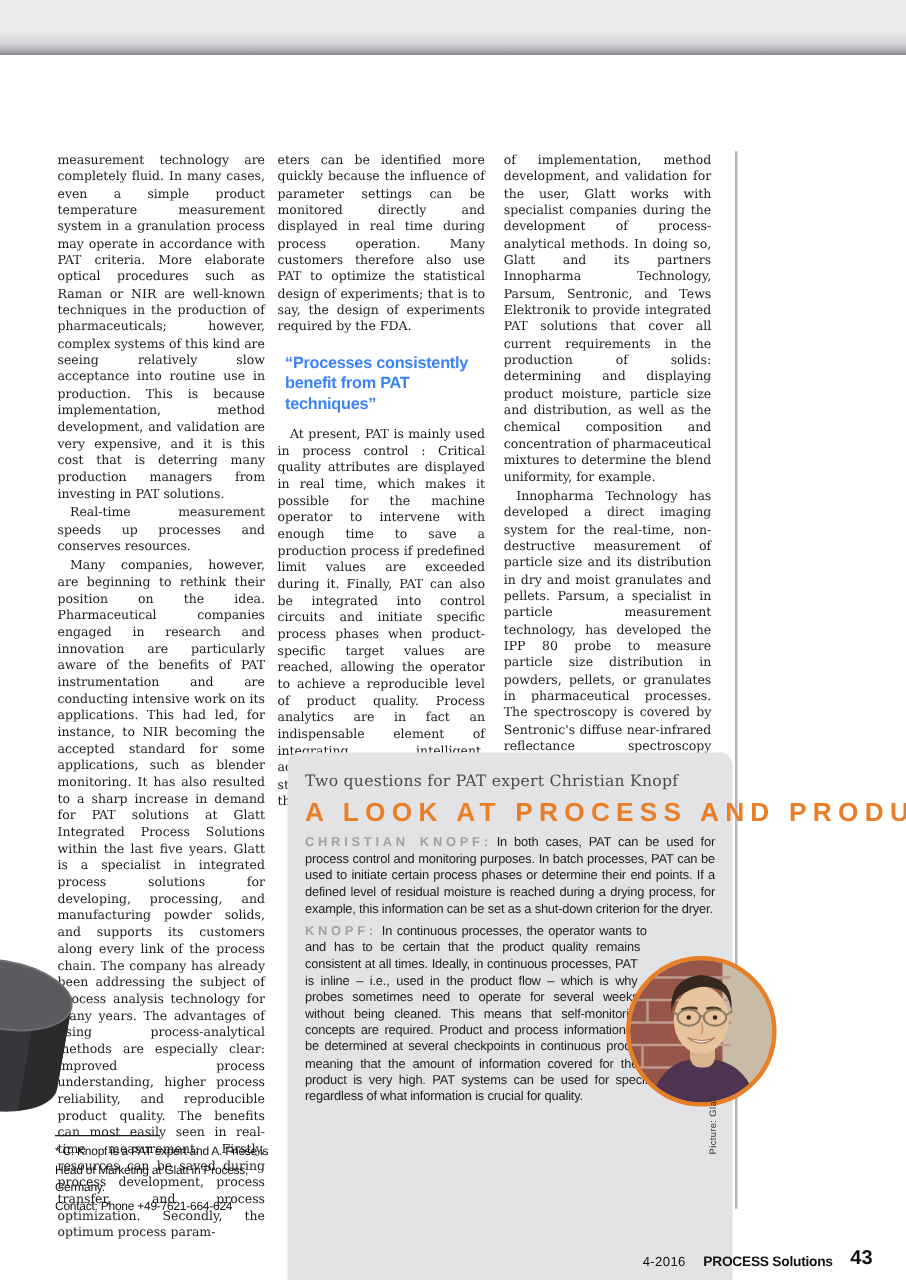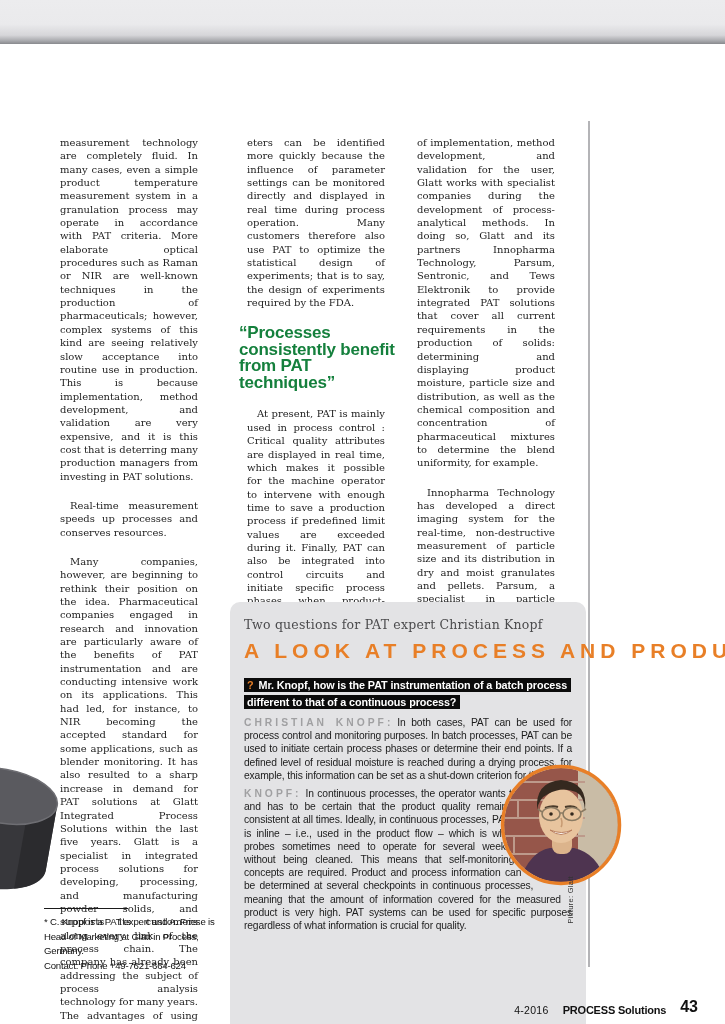--- a/index.html
+++ b/index.html
@@ -12,29 +12,29 @@
   .top-bar{
     position:absolute;left:0;top:0;width:725px;height:44px;
     background:linear-gradient(180deg,#ececee 0%,#eaeaec 55%,#d6d6d9 80%,#a7a8ac 93%,#88898d 100%);
   }
   
   .col{
     position:absolute;top:120px;width:170px;
     font-size:10px;line-height:13.35px;text-align:justify;
     color:#1d1d1d;
   }
-  .col p{margin:16px;}
+  .col p{margin:2px;}
   .col p.indent{text-indent:10px;}
   #col1{left:44px;}
-  #col2{left:231px;}
+  #col2{left:220px;}
   #col3{left:401px;}
   .pull-quote{
     font-family:"Liberation Sans", sans-serif;font-weight:bold;
-    font-size:17px;line-height:16.5px;letter-spacing:-0.2px;
-    color:#15803d;margin:13px 0 10px 0 !important;padding-left:8px;text-align:left;
+    font-size:13px;line-height:16.5px;letter-spacing:-0.2px;
+    color:#3b82f6;margin:13px 0 10px 0 !important;padding-left:8px;text-align:left;
   }
   .v-rule{
     position:absolute;left:588px;top:121px;width:2px;height:846px;background:#b4b4b7;
   }
   
   .interview-box{
     position:absolute;left:230px;top:602px;width:356px;height:440px;
     background:#e3e3e5;border-radius:10px;box-sizing:border-box;
     padding:15px 14px 12px 14px;
     font-family:"Liberation Sans", sans-serif;
@@ -115,23 +115,20 @@
   <p>of implementation, method development, and validation for the user, Glatt works with specialist companies during the development of process-analytical methods. In doing so, Glatt and its partners Innopharma Technology, Parsum, Sentronic, and Tews Elektronik to provide integrated PAT solutions that cover all current requirements in the production of solids: determining and displaying product moisture, particle size and distribution, as well as the chemical composition and concentration of pharmaceutical mixtures to determine the blend uniformity, for example.</p>
   <p class="indent">Innopharma Technology has developed a direct imaging system for the real-time, non-destructive measurement of particle size and its distribution in dry and moist granulates and pellets. Parsum, a specialist in particle measurement technology, has developed the IPP 80 probe to measure particle size distribution in powders, pellets, or granulates in pharmaceutical processes. The spectroscopy is covered by Sentronic's diffuse near-infrared reflectance spectroscopy technique, which has been contin-</p>
 </div>
 
 <div class="v-rule"></div>
 
 <div class="interview-box">
   <div class="interview-kicker">Two questions for PAT expert Christian Knopf</div>
   <div class="interview-title">A LOOK AT PROCESS AND PRODUCT</div>
 
-  <div class="q-bar">
-    <span class="q-chip"><span class="q-mark">?</span><span>Mr. Knopf, how is the PAT instrumentation of a batch process different to that of a continuous process?</span></span>
-  </div>
   <div class="answer">
     <span class="speaker">CHRISTIAN KNOPF:</span><span>In both cases, PAT can be used for process control and monitoring purposes. In batch processes, PAT can be used to initiate certain process phases or determine their end points. If a defined level of residual moisture is reached during a drying process, for example, this information can be set as a shut-down criterion for the dryer.</span>
   </div>
 
   <div class="photo-float"></div>
 
   <div class="answer">
     <span class="speaker">KNOPF:</span><span>In continuous processes, the operator wants to and has to be certain that the product quality remains consistent at all times. Ideally, in continuous processes, PAT is inline – i.e., used in the product flow – which is why probes sometimes need to operate for several weeks without being cleaned. This means that self-monitoring concepts are required. Product and process information can be determined at several checkpoints in continuous processes, meaning that the amount of information covered for the measured product is very high. PAT systems can be used for specific purposes regardless of what information is crucial for quality.</span>
   </div>
 </div>

